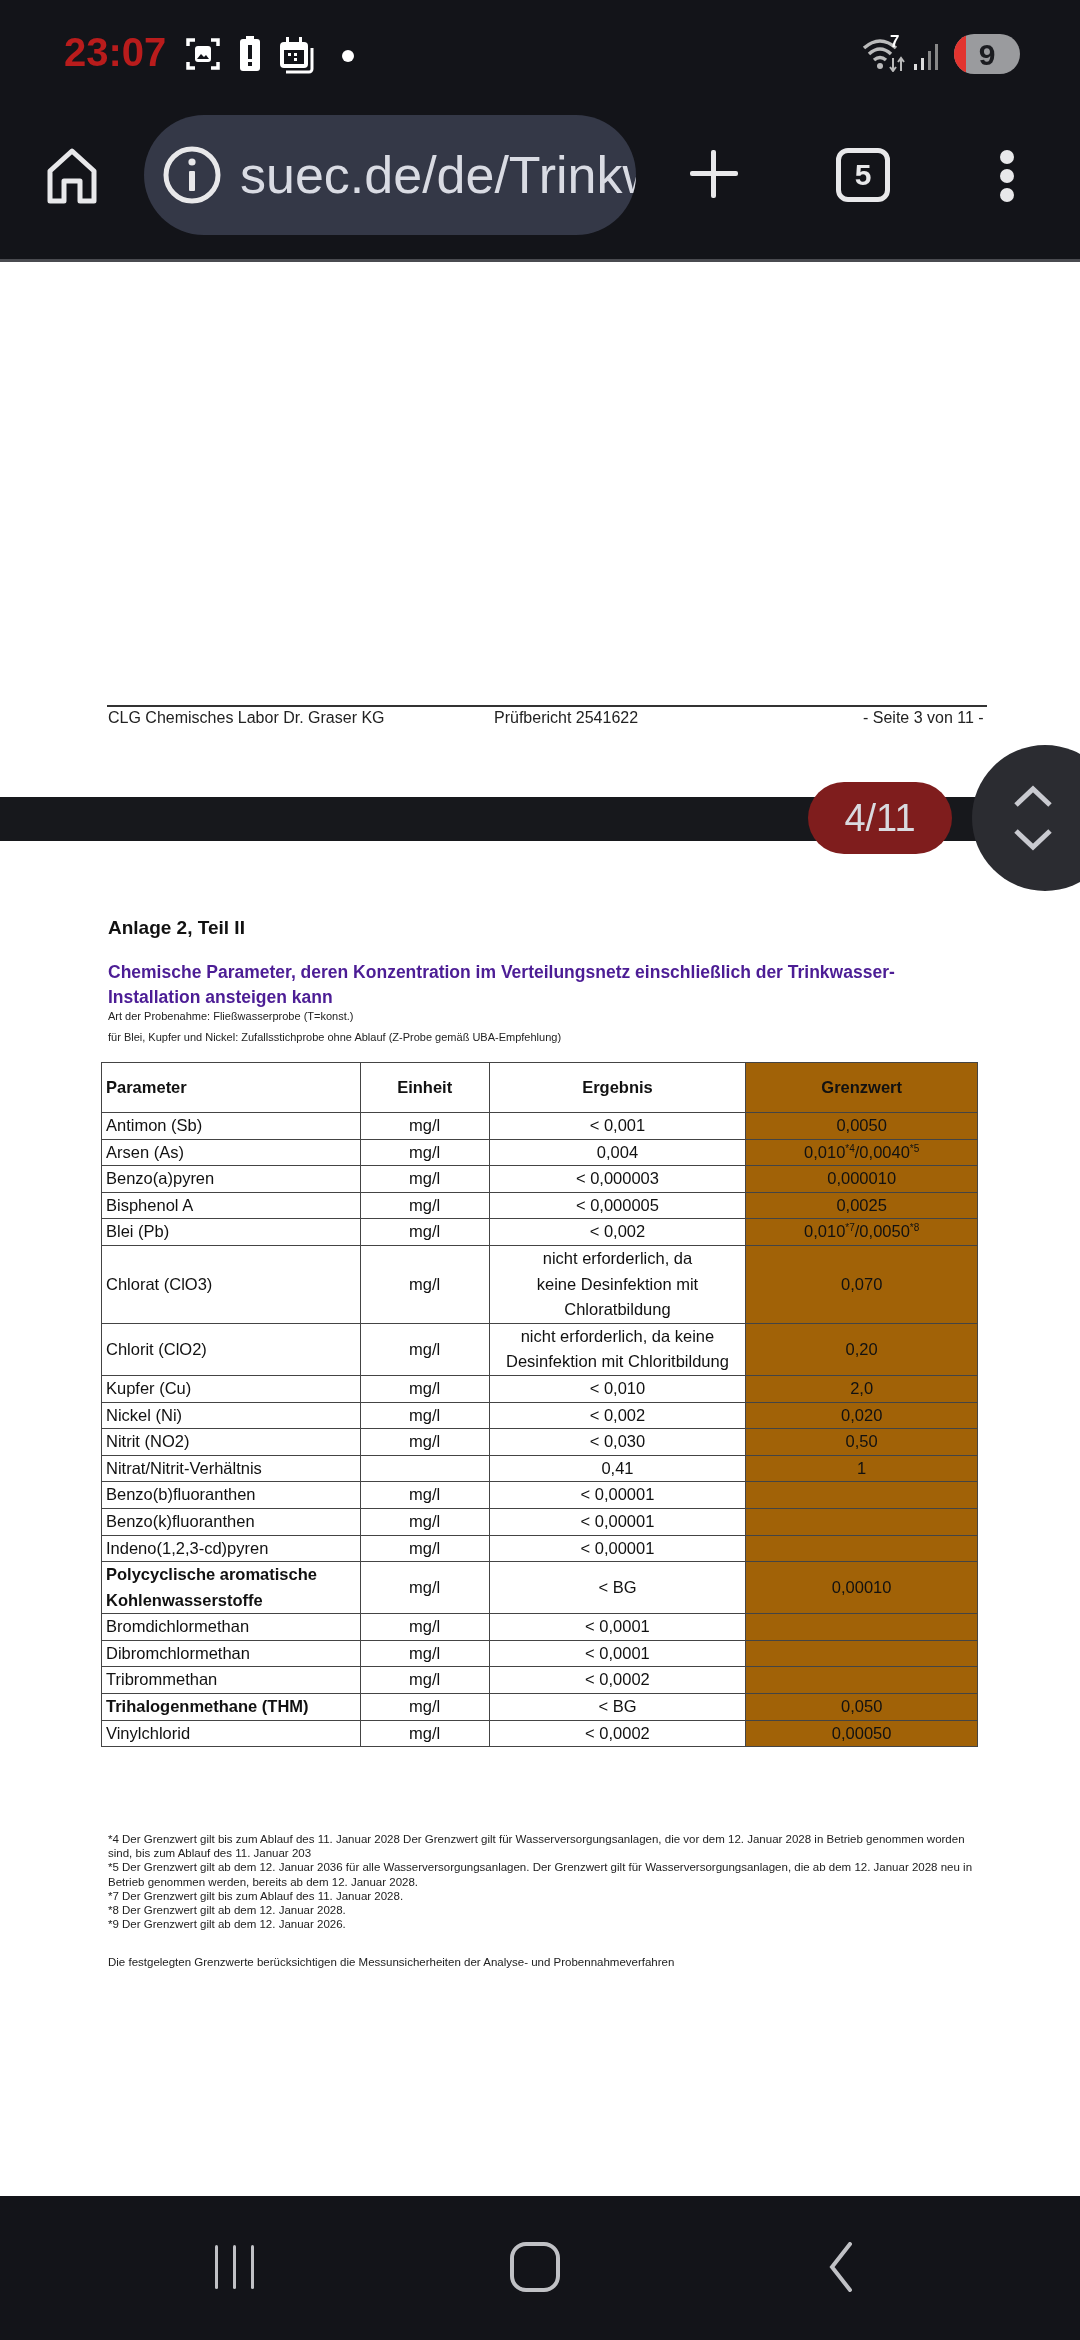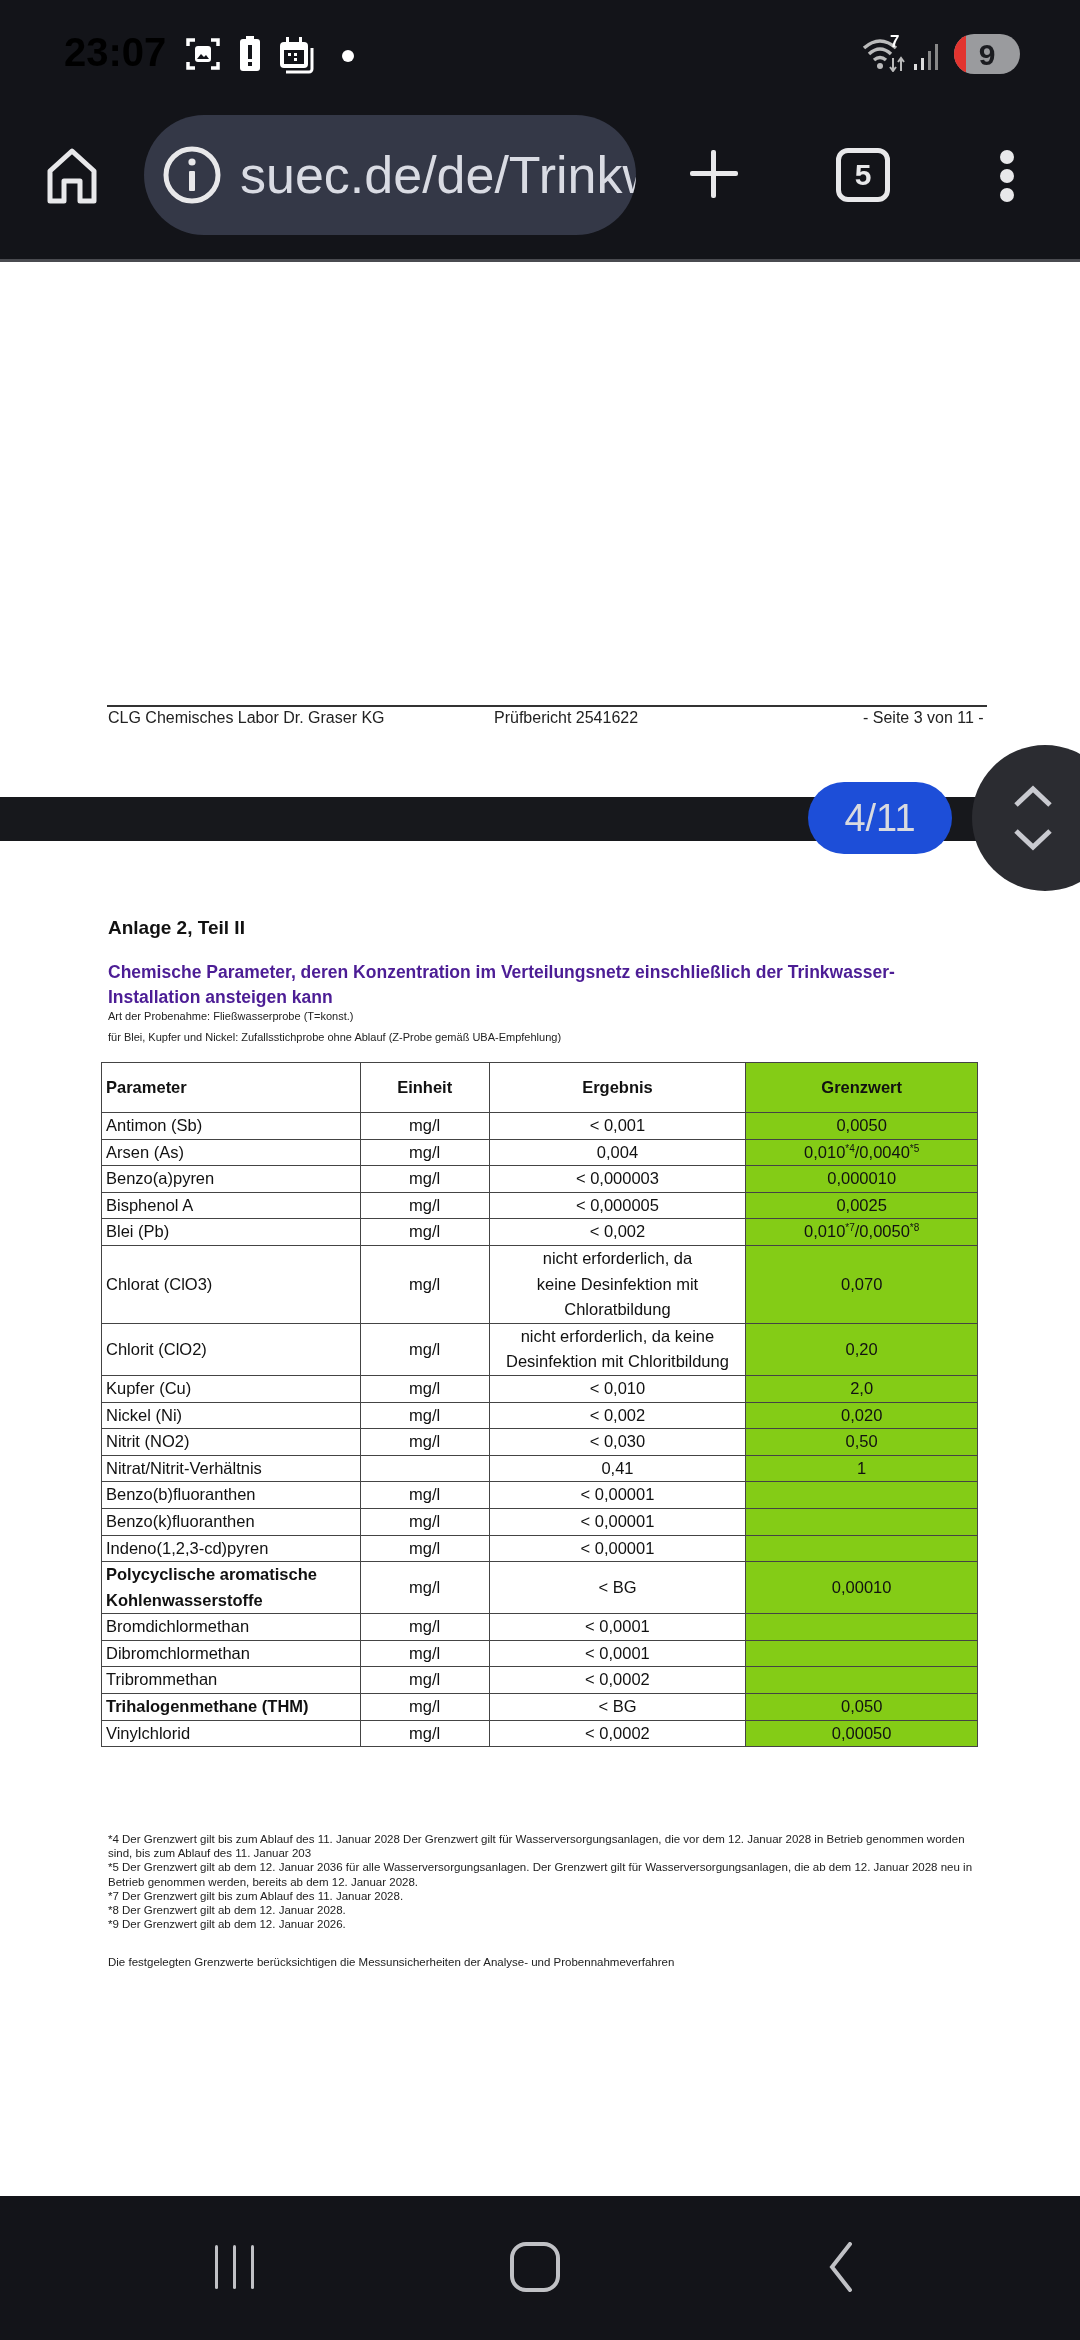--- a/index.html
+++ b/index.html
@@ -2,53 +2,53 @@
 <html><head>
 <meta charset="utf-8">
 <style>
   * { box-sizing: border-box; margin: 0; padding: 0; }
   html, body { width: 1080px; height: 2340px; overflow: hidden; background: #ffffff; }
   body { position: relative; font-family: "Liberation Sans", sans-serif; }
 
   
   .topbar { position: absolute; left: 0; top: 0; width: 1080px; height: 260px; background: #131419; }
   .topbar-edge { position: absolute; left: 0; top: 259px; width: 1080px; height: 3px; background: #4a4b50; }
-  .status-time { position: absolute; left: 64px; top: 30px; color: #000000; font-size: 40px; font-weight: bold; letter-spacing: 0px; }
+  .status-time { position: absolute; left: 64px; top: 30px; color: #b91c1c; font-size: 40px; font-weight: bold; letter-spacing: 0px; }
   .status-icon { position: absolute; top: 36px; }
   .status-dot { position: absolute; left: 342px; top: 50px; width: 12px; height: 12px; border-radius: 50%; background: #fff; }
   .battery-pill { position: absolute; left: 954px; top: 34px; width: 66px; height: 40px; border-radius: 20px; background: #9a9b9e; overflow: hidden; }
   .battery-pill .red { position: absolute; left: 0; top: 0; width: 12px; height: 40px; background: #e3342f; }
   .battery-pill span { position: absolute; left: 0; width: 66px; top: 4px; text-align: center; font-size: 30px; font-weight: bold; color: #1b1c20; }
 
   .home-btn { position: absolute; left: 42px; top: 145px; width: 60px; height: 60px; }
   .urlbar { position: absolute; left: 144px; top: 115px; width: 492px; height: 120px; border-radius: 60px; background: #343847; overflow: hidden; }
   .urlbar .info { position: absolute; left: 18px; top: 30px; width: 60px; height: 60px; }
   .urlbar .url { position: absolute; left: 96px; top: 30px; font-size: 52px; color: #d9dbe3; white-space: nowrap; }
   .plus-btn { position: absolute; left: 688px; top: 148px; width: 52px; height: 52px; }
   .tabs-btn { position: absolute; left: 836px; top: 148px; width: 54px; height: 54px; border: 5px solid #e8e8ea; border-radius: 12px; color: #e8e8ea; font-size: 30px; font-weight: bold; text-align: center; line-height: 44px; }
   .menu-btn { position: absolute; left: 996px; top: 150px; width: 24px; height: 52px; }
   .menu-btn i { position: absolute; left: 4px; width: 14px; height: 14px; border-radius: 50%; background: #e8e8ea; }
 
   
   .page-footer-line { position: absolute; left: 107px; top: 705px; width: 880px; height: 2px; background: #333; }
   .footer-text { position: absolute; top: 709px; font-size: 16px; color: #222; white-space: nowrap; }
   .page-gap { position: absolute; left: 0; top: 797px; width: 1080px; height: 44px; background: #17181c; }
-  .page-counter { position: absolute; left: 808px; top: 782px; width: 144px; height: 72px; border-radius: 36px; background: #1d4ed8; color: #d9dadf; font-size: 38px; text-align: center; line-height: 72px; }
+  .page-counter { position: absolute; left: 808px; top: 782px; width: 144px; height: 72px; border-radius: 36px; background: #7f1d1d; color: #d9dadf; font-size: 38px; text-align: center; line-height: 72px; }
   .scroll-fab { position: absolute; left: 972px; top: 745px; width: 146px; height: 146px; border-radius: 50%; background: #2b2c31; }
 
   .doc-h1 { position: absolute; left: 108px; top: 917px; font-size: 19px; font-weight: bold; color: #111; }
   .doc-h2 { position: absolute; left: 108px; top: 960px; width: 860px; font-size: 17.5px; font-weight: bold; color: #4c1d95; line-height: 25px; }
   .doc-sub { position: absolute; left: 108px; font-size: 11px; color: #222; white-space: nowrap; }
 
   table.results { position: absolute; left: 101px; top: 1062px; width: 877px; border-collapse: collapse; font-size: 16.5px; color: #111; }
   table.results td, table.results th { border: 1.6px solid #444; padding: 0 4px; height: 25.6px; line-height: 25.6px; }
   table.results th { height: 50px; font-weight: bold; text-align: center; }
   table.results th.param { text-align: left; }
   table.results td.c { text-align: center; }
-  table.results .gw { background: #84cc16; }
+  table.results .gw { background: #a16207; }
   table.results td.multi { line-height: 25.6px; padding: 0 2px; }
   table.results td.bold { font-weight: bold; }
   table.results sup { font-size: 10px; vertical-align: 6px; line-height: 0; }
   .col1 { width: 259px; } .col2 { width: 129px; } .col3 { width: 257px; } .col4 { width: 232px; }
 
   .footnotes { position: absolute; left: 108px; top: 1832px; width: 880px; font-size: 11.5px; color: #222; line-height: 14.2px; }
   .remark { position: absolute; left: 108px; top: 1956px; font-size: 11.5px; color: #222; white-space: nowrap; }
 
   
   .navbar { position: absolute; left: 0; top: 2196px; width: 1080px; height: 144px; background: #131419; }

